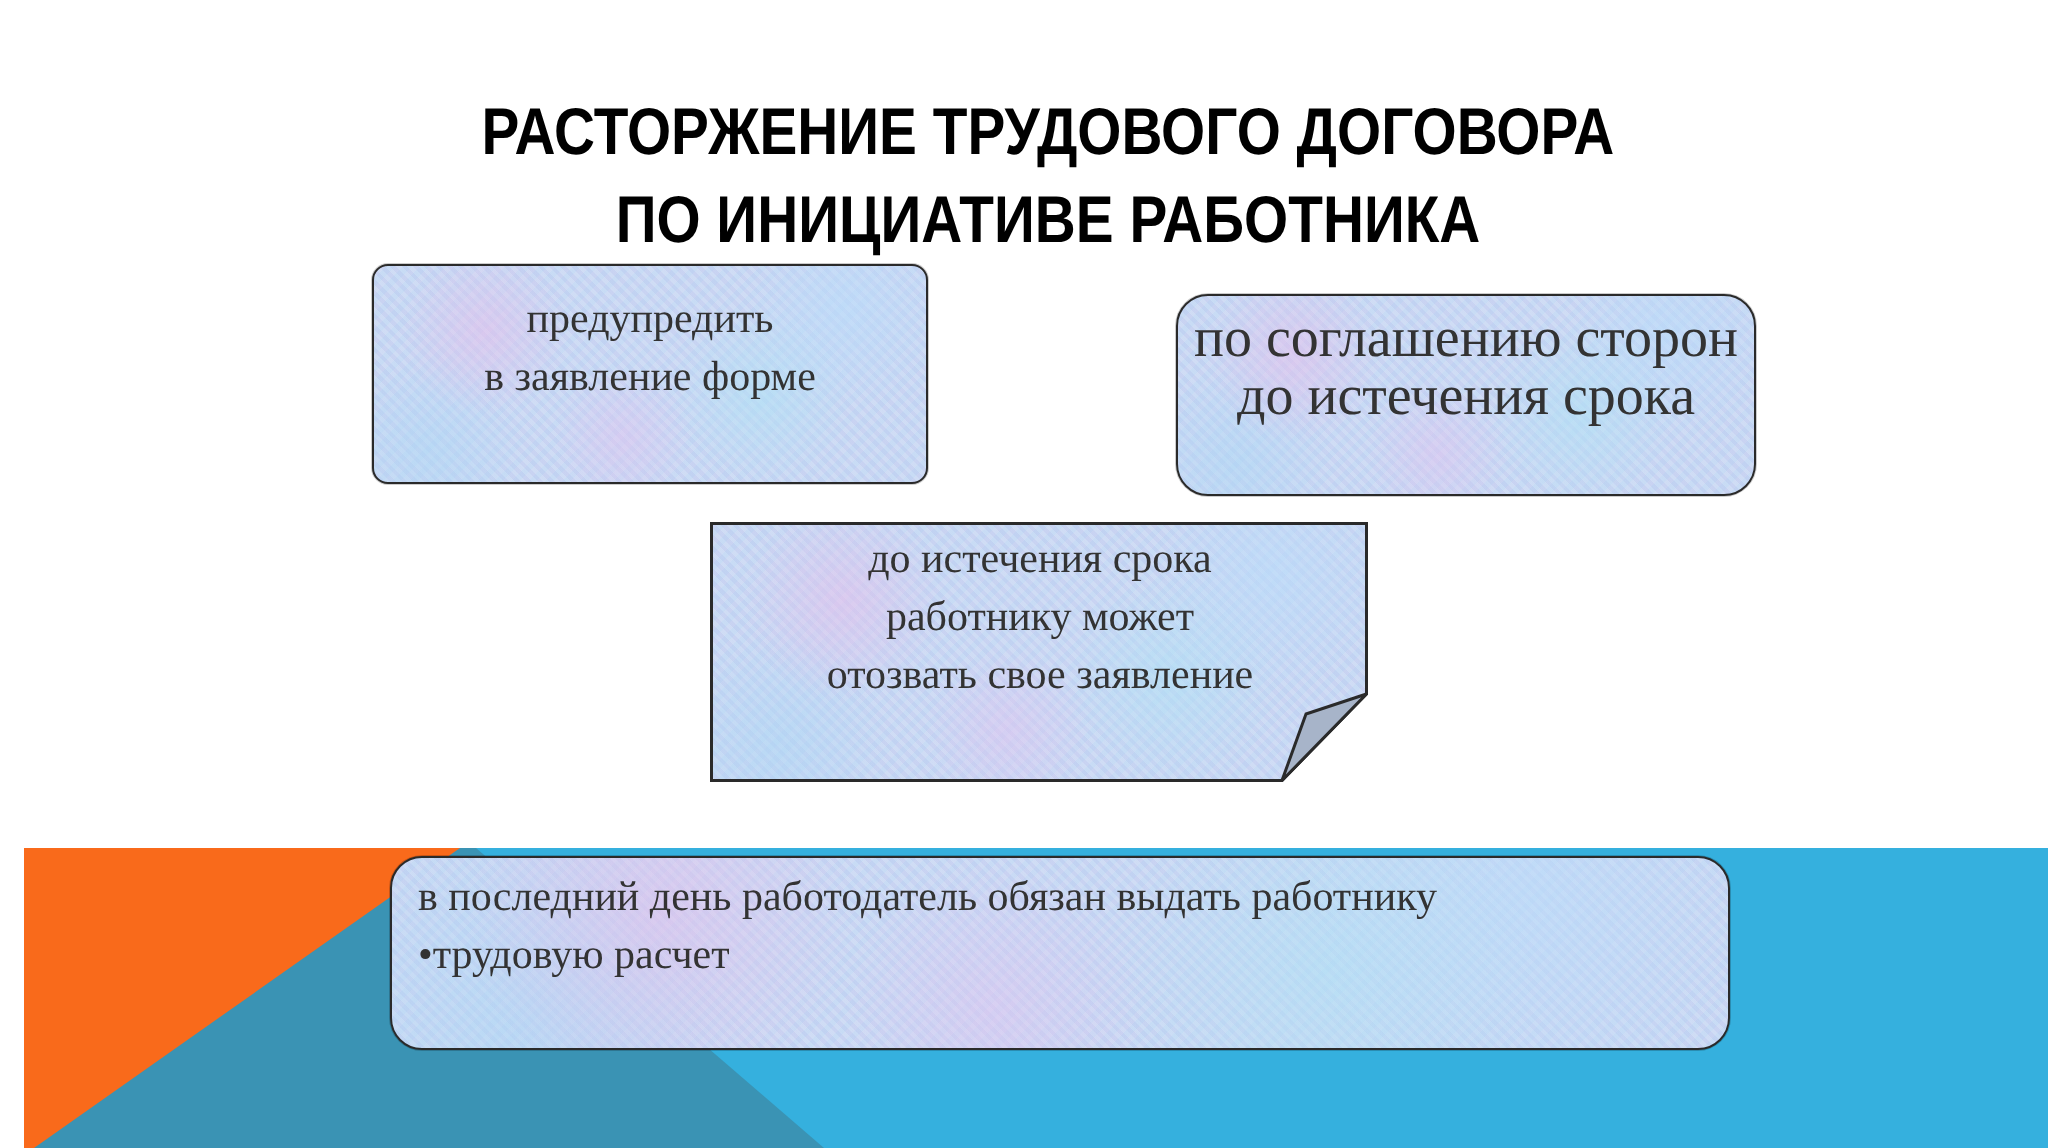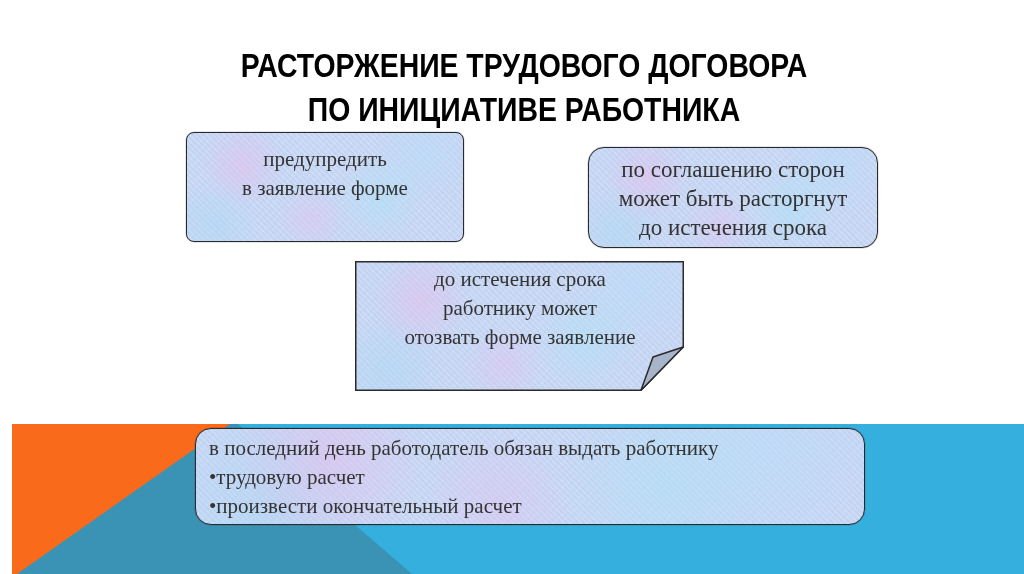--- a/index.html
+++ b/index.html
@@ -64,21 +64,21 @@
     .box-left {
       left: 151px; top: 132px; width: 278px; height: 110px;
       border-radius: 8px;
       font-size: 21px; line-height: 29px;
       padding-top: 12px;
       margin-left: 23px;
     }
     .box-right {
       left: 576px; top: 147px; width: 290px; height: 101px;
       border-radius: 16px;
-      font-size: 23px; line-height: 29px;
+      font-size: 28px; line-height: 29px;
       padding-top: 7px;
     }
     .box-middle {
       left: 343px; top: 261px; width: 329px; height: 130px;
       border-radius: 0;
       font-size: 21px; line-height: 29px;
       padding-top: 3px;
       clip-path: polygon(0 0, 100% 0, 100% 66%, 87% 100%, 0 100%);
       border-right: none; border-bottom: none;
     }
@@ -111,33 +111,31 @@
     <span class="line">ПО ИНИЦИАТИВЕ РАБОТНИКА</span>
   </div>
 
   <div class="box box-left">
     <span class="line">предупредить</span>
     <span class="line">в заявление форме</span>
   </div>
 
   <div class="box box-right">
     <span class="line">по соглашению сторон</span>
-    <span class="line">может быть расторгнут</span>
     <span class="line">до истечения срока</span>
   </div>
 
   <div class="box box-middle">
     <span class="line">до истечения срока</span>
     <span class="line">работнику может</span>
-    <span class="line">отозвать форме заявление</span>
+    <span class="line">отозвать свое заявление</span>
   </div>
   <svg class="middle-outline" width="329" height="130" viewBox="0 0 329 130">
     <polyline points="0.75,0.75 328.25,0.75 328.25,86 286,129.25 0.75,129.25 0.75,0.75" fill="none" stroke="#2a2a2a" stroke-width="1.5"></polyline>
     <polygon points="328.25,86 298,96 286,129.25" fill="#a7b4c9" stroke="#2a2a2a" stroke-width="1.5" stroke-linejoin="round"></polygon>
   </svg>
 
   <div class="box box-bottom">
     <span class="line">в последний день работодатель обязан выдать работнику</span>
     <span class="line">•трудовую расчет</span>
-    <span class="line">•произвести окончательный расчет</span>
   </div>
 
 </div>
 
 </body></html>

